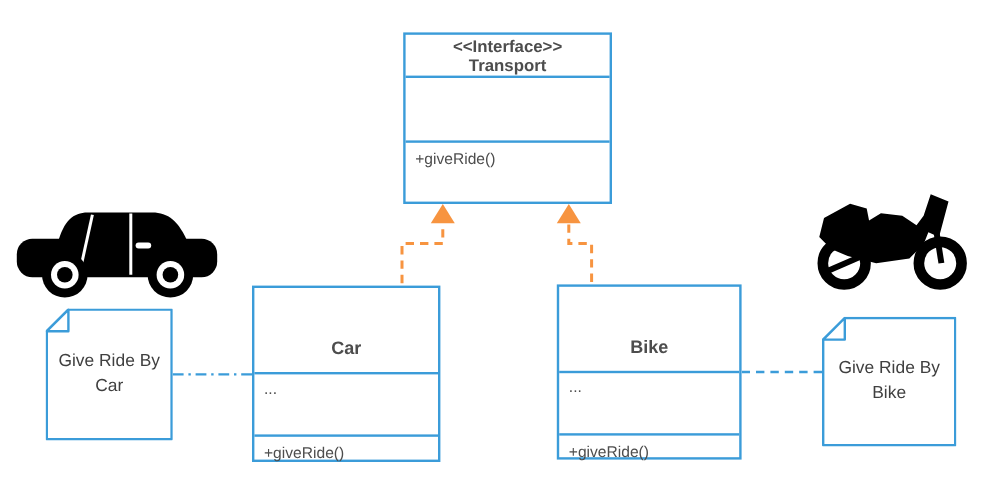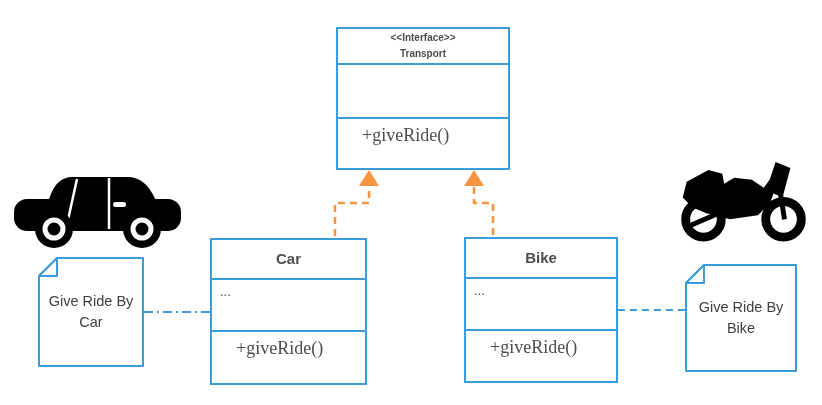--- a/index.html
+++ b/index.html
@@ -28,43 +28,42 @@
     border: 2px solid #3B9CD9;
     color: #4D4D4D;
   }
   .uml-header {
     border-bottom: 2px solid #3B9CD9;
     display: flex;
     flex-direction: column;
     align-items: center;
     justify-content: center;
     font-weight: bold;
-    font-size: 10px;
+    font-size: 14px;
     line-height: 16px;
     text-align: center;
   }
   .uml-attrs {
     border-bottom: 2px solid #3B9CD9;
     padding: 5px 8px;
     font-size: 13px;
     line-height: 14px;
   }
   .uml-methods {
-    padding: 6px 24px;
-    font-size: 18px;
-    font-family: Liberation Serif, serif;
+    padding: 6px 8px;
+    font-size: 13px;
   }
 
   #interface-box { left: 336px; top: 27px;  width: 174px; height: 143px; }
   #interface-box .uml-header  { height: 36px; }
   #interface-box .uml-attrs   { height: 54px; }
 
   #car-box  { left: 210px; top: 238px; width: 157px; height: 147px; }
   #bike-box { left: 464px; top: 237px; width: 154px; height: 146px; }
-  .class-box .uml-header { height: 40px; font-size: 15px; }
+  .class-box .uml-header { height: 40px; font-size: 15px; margin-top: 32px; }
   .class-box .uml-attrs  { height: 52px; }
 
   
   .uml-note {
     position: absolute;
   }
   .uml-note svg { position: absolute; left: 0; top: 0; }
   .uml-note .note-text {
     position: absolute;
     left: 0; top: 0; right: 0; bottom: 0;

